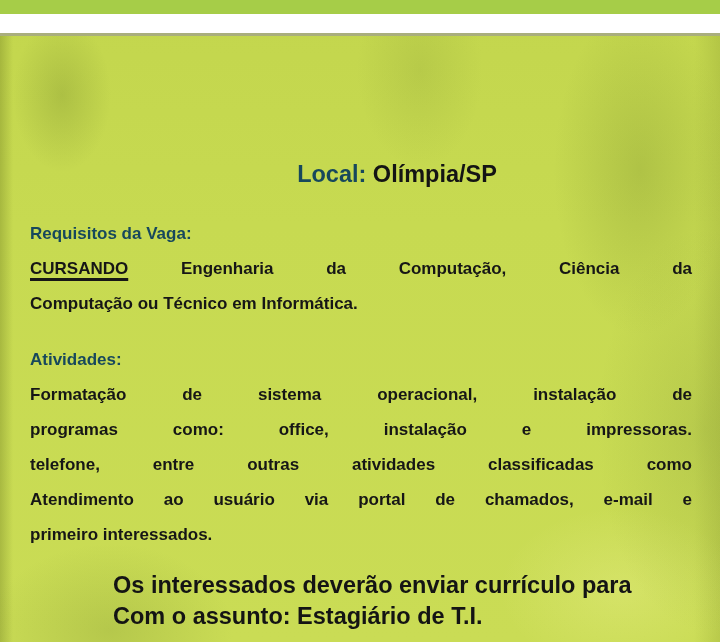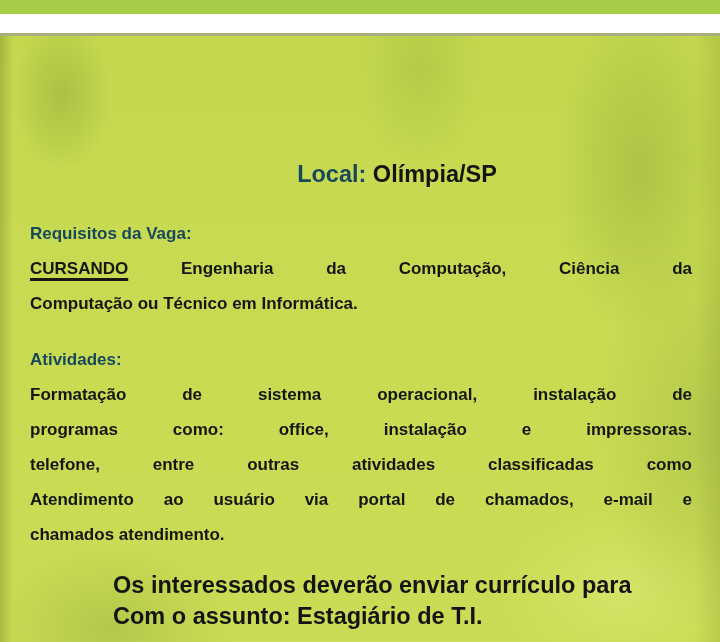--- a/index.html
+++ b/index.html
@@ -88,20 +88,20 @@
     <div class="jline"><span class="uline">CURSANDO</span><span> Engenharia da Computação, Ciência da</span></div>
     <div>Computação ou Técnico em Informática.</div>
   </div>
 
   <div class="section section-ativ">
     <div class="section-heading">Atividades:</div>
     <div class="jline">Formatação de sistema operacional, instalação de</div>
     <div class="jline">programas como: office, instalação e impressoras.</div>
     <div class="jline">telefone, entre outras atividades classificadas como</div>
     <div class="jline">Atendimento ao usuário via portal de chamados,  e-mail e</div>
-    <div>chamados atendimento.</div>
+    <div>primeiro interessados.</div>
   </div>
 
   <div class="contact">
     <div>Os interessados deverão enviar currículo para</div>
     <div>Com o assunto: Estagiário de T.I.</div>
   </div>
 </div>
 
 </body></html>

